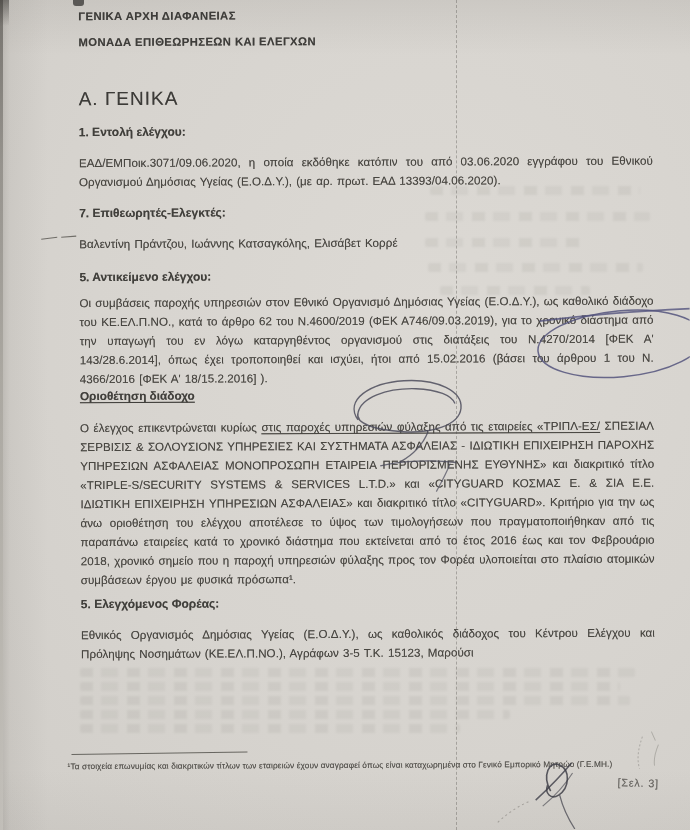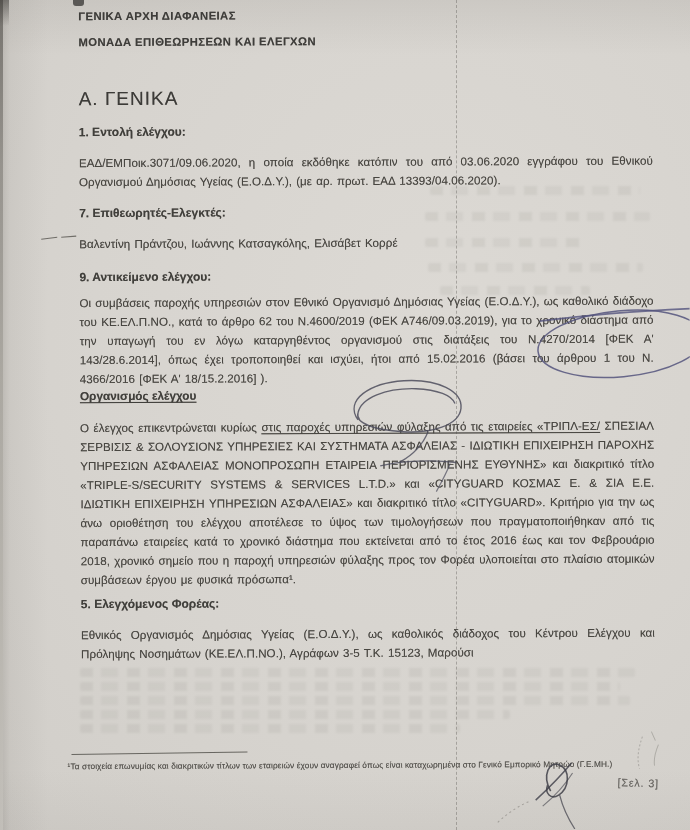--- a/index.html
+++ b/index.html
@@ -96,24 +96,24 @@
     <div class="txt hdr" style="left:80px;top:35px;">ΜΟΝΑΔΑ ΕΠΙΘΕΩΡΗΣΕΩΝ ΚΑΙ ΕΛΕΓΧΩΝ</div>
 
     <div class="txt sec-title" style="left:80px;top:87px;">Α. ΓΕΝΙΚΑ</div>
 
     <div class="txt h" style="left:80px;top:124px;">1. Εντολή ελέγχου:</div>
     <div class="txt para" style="left:80px;top:152px;">ΕΑΔ/ΕΜΠοικ.3071/09.06.2020, η οποία εκδόθηκε κατόπιν του από 03.06.2020 εγγράφου του Εθνικού Οργανισμού Δημόσιας Υγείας (Ε.Ο.Δ.Υ.), (με αρ. πρωτ. ΕΑΔ 13393/04.06.2020).</div>
 
     <div class="txt h" style="left:80px;top:205px;">7. Επιθεωρητές-Ελεγκτές:</div>
     <div class="txt para" style="left:80px;top:233px;">Βαλεντίνη Πράντζου, Ιωάννης Κατσαγκόλης, Ελισάβετ Κορρέ</div>
 
-    <div class="txt h" style="left:80px;top:269px;">9. Αντικείμενο ελέγχου:</div>
+    <div class="txt h" style="left:80px;top:269px;">5. Αντικείμενο ελέγχου:</div>
     <div class="txt para" style="left:80px;top:292px;">Οι συμβάσεις παροχής υπηρεσιών στον Εθνικό Οργανισμό Δημόσιας Υγείας (Ε.Ο.Δ.Υ.), ως καθολικό διάδοχο του ΚΕ.ΕΛ.Π.ΝΟ., κατά το άρθρο 62 του Ν.4600/2019 (ΦΕΚ Α746/09.03.2019), για το χρονικό διάστημα από την υπαγωγή του εν λόγω καταργηθέντος οργανισμού στις διατάξεις του Ν.4270/2014 [ΦΕΚ Α' 143/28.6.2014], όπως έχει τροποποιηθεί και ισχύει, ήτοι από 15.02.2016 (βάσει του άρθρου 1 του Ν. 4366/2016 [ΦΕΚ Α' 18/15.2.2016] ).</div>
 
-    <div class="txt delim-h u" style="left:80px;top:388px;">Οργανισμός ελέγχου</div>
+    <div class="txt delim-h u" style="left:80px;top:388px;">Οριοθέτηση διάδοχο</div>
     <div class="txt para" style="left:80px;top:417px;"><span>Ο έλεγχος επικεντρώνεται κυρίως </span><span class="u">στις παροχές υπηρεσιών φύλαξης από τις εταιρείες «ΤΡΙΠΛ-ΕΣ/</span><span> ΣΠΕΣΙΑΛ ΣΕΡΒΙΣΙΣ &amp; ΣΟΛΟΥΣΙΟΝΣ ΥΠΗΡΕΣΙΕΣ ΚΑΙ ΣΥΣΤΗΜΑΤΑ ΑΣΦΑΛΕΙΑΣ - ΙΔΙΩΤΙΚΗ ΕΠΙΧΕΙΡΗΣΗ ΠΑΡΟΧΗΣ ΥΠΗΡΕΣΙΩΝ ΑΣΦΑΛΕΙΑΣ ΜΟΝΟΠΡΟΣΩΠΗ ΕΤΑΙΡΕΙΑ ΠΕΡΙΟΡΙΣΜΕΝΗΣ ΕΥΘΥΝΗΣ» και διακριτικό τίτλο «TRIPLE-S/SECURITY SYSTEMS &amp; SERVICES L.T.D.» και «CITYGUARD ΚΟΣΜΑΣ Ε. &amp; ΣΙΑ Ε.Ε. ΙΔΙΩΤΙΚΗ ΕΠΙΧΕΙΡΗΣΗ ΥΠΗΡΕΣΙΩΝ ΑΣΦΑΛΕΙΑΣ» και διακριτικό τίτλο «CITYGUARD». Κριτήριο για την ως άνω οριοθέτηση του ελέγχου αποτέλεσε το ύψος των τιμολογήσεων που πραγματοποιήθηκαν από τις παραπάνω εταιρείες κατά το χρονικό διάστημα που εκτείνεται από το έτος 2016 έως και τον Φεβρουάριο 2018, χρονικό σημείο που η παροχή υπηρεσιών φύλαξης προς τον Φορέα υλοποιείται στο πλαίσιο ατομικών συμβάσεων έργου με φυσικά πρόσωπα¹.</span></div>
 
     <div class="txt h" style="left:80px;top:596px;">5. Ελεγχόμενος Φορέας:</div>
     <div class="txt para" style="left:80px;top:624px;">Εθνικός Οργανισμός Δημόσιας Υγείας (Ε.Ο.Δ.Υ.), ως καθολικός διάδοχος του Κέντρου Ελέγχου και Πρόληψης Νοσημάτων (ΚΕ.ΕΛ.Π.ΝΟ.), Αγράφων 3-5 Τ.Κ. 15123, Μαρούσι</div>
 
     <div class="footnote-rule"></div>
     <div class="txt footnote" style="left:66px;top:760px;">¹Τα στοιχεία επωνυμίας και διακριτικών τίτλων των εταιρειών έχουν αναγραφεί όπως είναι καταχωρημένα στο Γενικό Εμπορικό Μητρώο (Γ.Ε.ΜΗ.)</div>
 
     <div class="txt page-number" style="left:616px;top:778px;">[Σελ. 3]</div>
 

